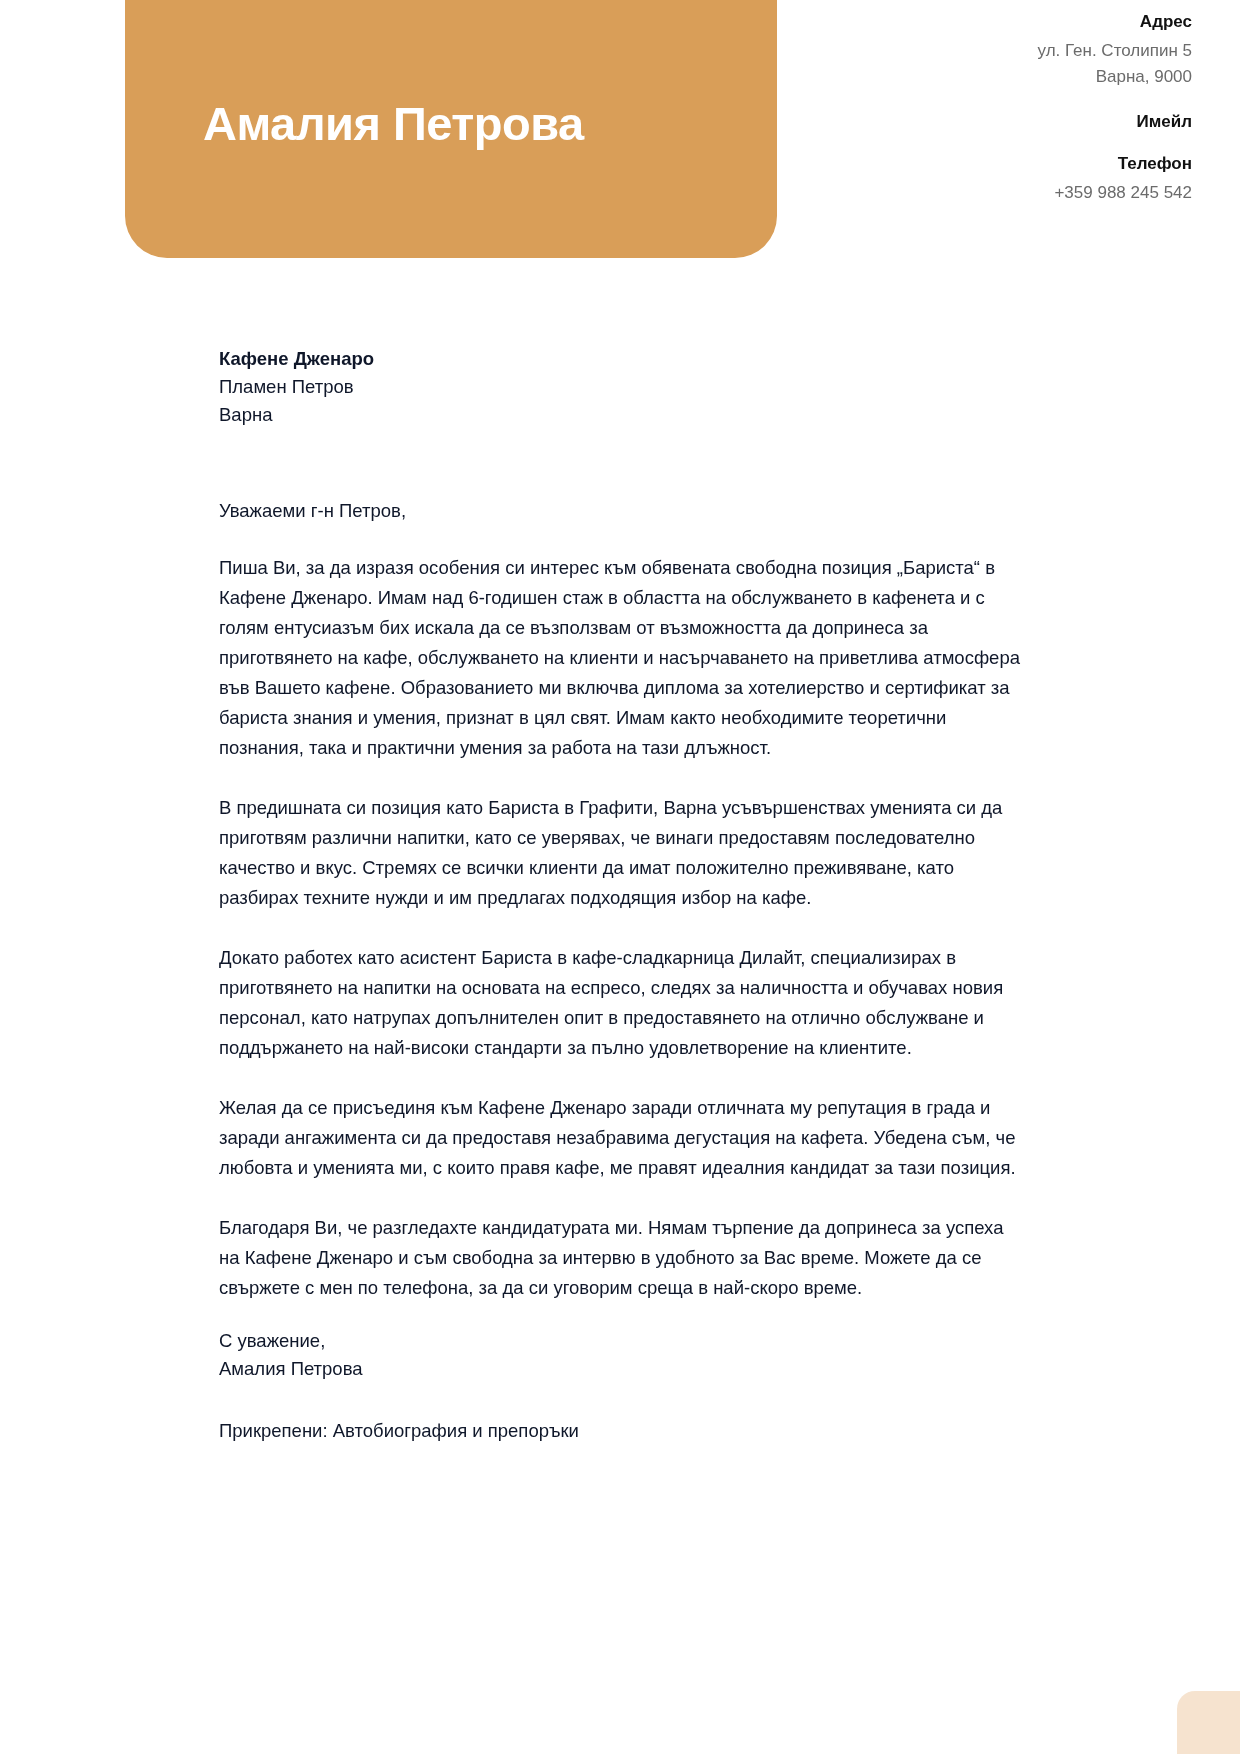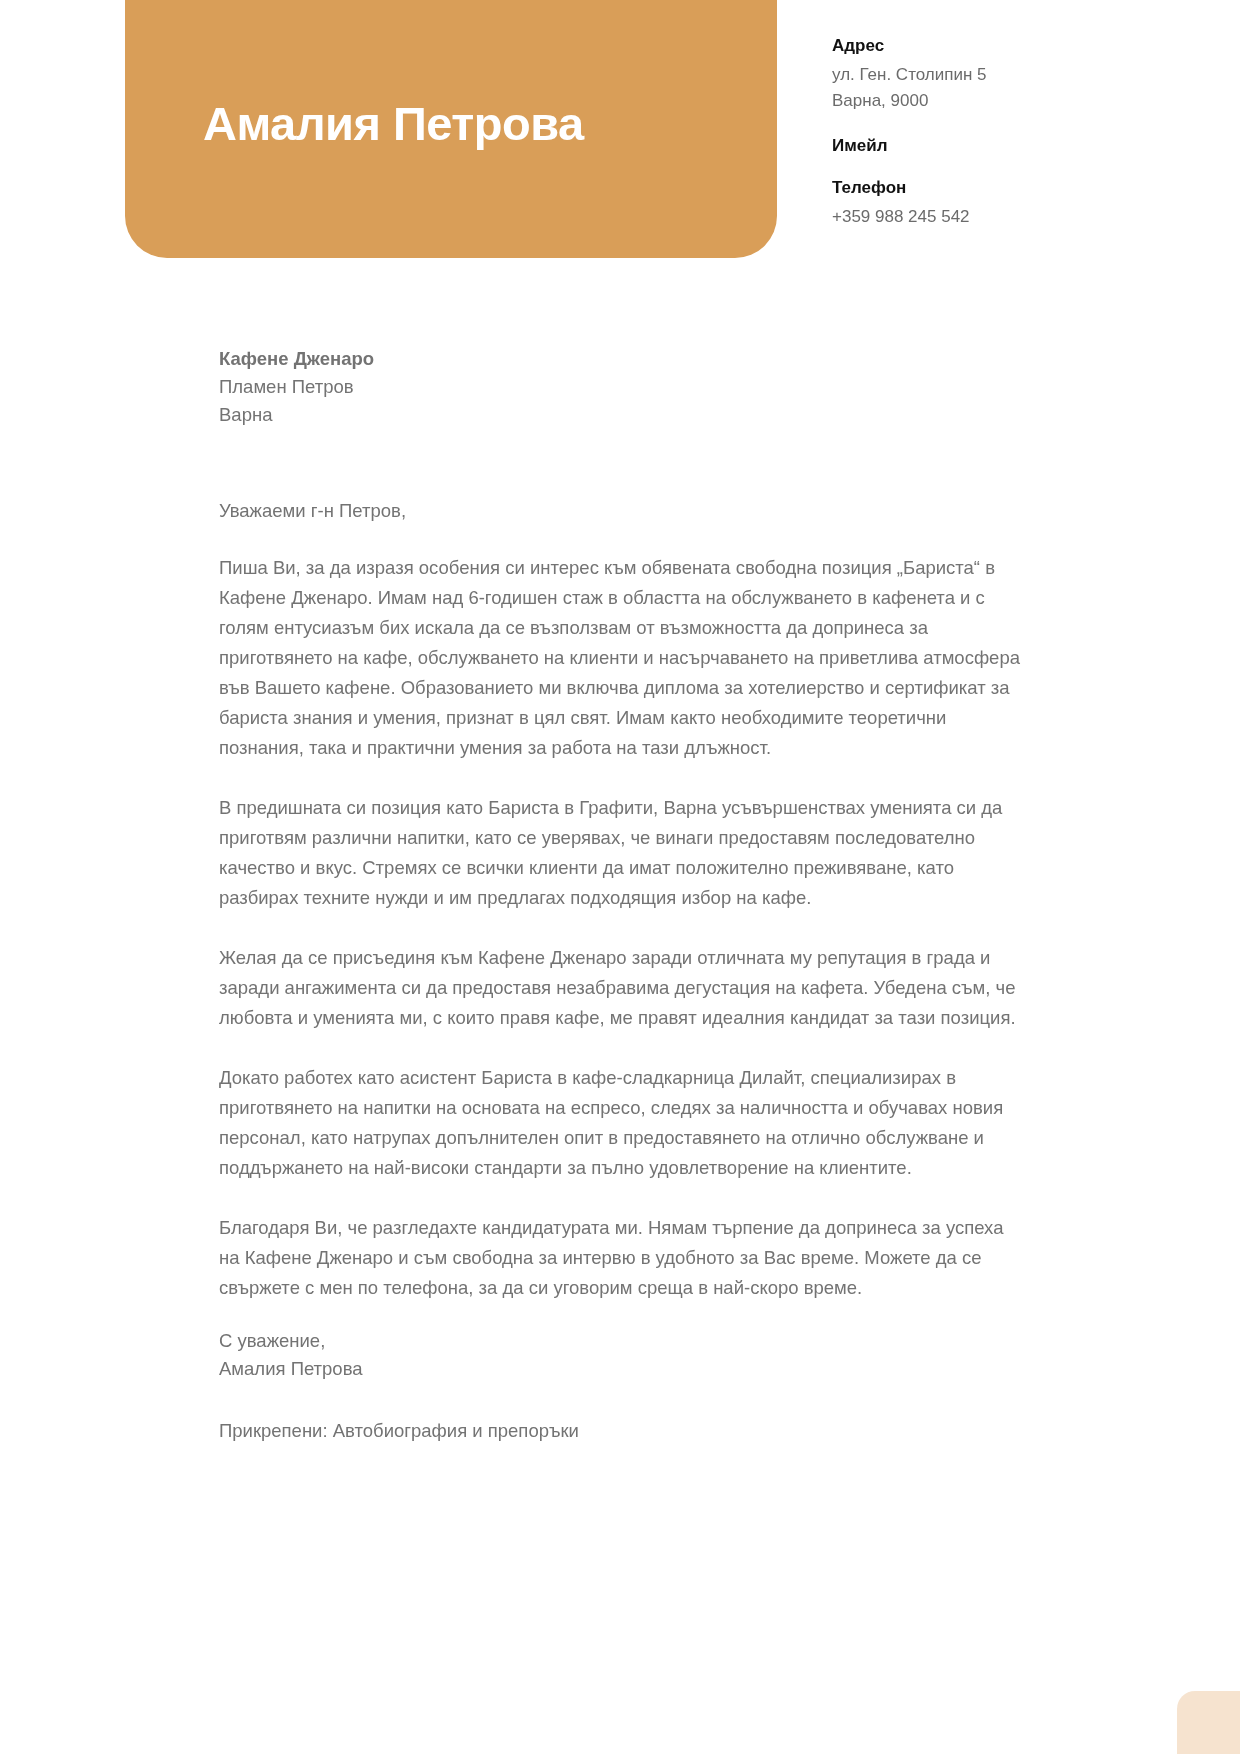--- a/index.html
+++ b/index.html
@@ -26,22 +26,23 @@
     font-size: 47px;
     font-weight: 700;
     letter-spacing: -0.5px;
     color: #ffffff;
     white-space: nowrap;
   }
 
   
   .contact {
     position: absolute;
-    left: 832px; top: 36px;
+    left: 832px; top: 12px;
     width: 360px;
+    text-align: right;
   }
   .contact-group { margin-bottom: 22px; }
   .contact-label {
     font-size: 17px;
     font-weight: 700;
     color: #111111;
     line-height: 20px;
     margin-bottom: 6px;
   }
   .contact-value {
@@ -50,21 +51,21 @@
     line-height: 26px;
   }
 
   
   .letter {
     position: absolute;
     left: 219px; top: 345px;
     width: 806px;
     font-size: 18.5px;
     line-height: 30px;
-    color: #737373;
+    color: #0f172a;
   }
   .recipient { line-height: 28px; margin-bottom: 68px; }
   .recipient-company { font-weight: 700; }
   .date-line { line-height: 28px; margin-bottom: 30px; }
   .salutation { line-height: 28px; margin-bottom: 28px; }
   .letter p.body-paragraph { margin-bottom: 30px; }
   .closing-block { line-height: 28px; margin-top: -6px; margin-bottom: 34px; }
   .attachments-line { line-height: 28px; }
 
   
@@ -104,22 +105,22 @@
     <div class="recipient-company">Кафене Дженаро</div>
     <div class="recipient-person">Пламен Петров</div>
     <div class="recipient-city">Варна</div>
   </div>
 
 
   <div class="salutation">Уважаеми г-н Петров,</div>
 
   <p class="body-paragraph">Пиша Ви, за да изразя особения си интерес към обявената свободна позиция „Бариста“ в Кафене Дженаро. Имам над 6-годишен стаж в областта на обслужването в кафенета и с голям ентусиазъм бих искала да се възползвам от възможността да допринеса за приготвянето на кафе, обслужването на клиенти и насърчаването на приветлива атмосфера във Вашето кафене. Образованието ми включва диплома за хотелиерство и сертификат за бариста знания и умения, признат в цял свят. Имам както необходимите теоретични познания, така и практични умения за работа на тази длъжност.</p>
   <p class="body-paragraph">В предишната си позиция като Бариста в Графити, Варна усъвършенствах уменията си да приготвям различни напитки, като се уверявах, че винаги предоставям последователно качество и вкус. Стремях се всички клиенти да имат положително преживяване, като разбирах техните нужди и им предлагах подходящия избор на кафе.</p>
+  <p class="body-paragraph">Докато работех като асистент Бариста в кафе-сладкарница Дилайт, специализирах в приготвянето на напитки на основата на еспресо, следях за наличността и обучавах новия персонал, като натрупах допълнителен опит в предоставянето на отлично обслужване и поддържането на най-високи стандарти за пълно удовлетворение на клиентите.</p>
   <p class="body-paragraph">Желая да се присъединя към Кафене Дженаро заради отличната му репутация в града и заради ангажимента си да предоставя незабравима дегустация на кафета. Убедена съм, че любовта и уменията ми, с които правя кафе, ме правят идеалния кандидат за тази позиция.</p>
-  <p class="body-paragraph">Докато работех като асистент Бариста в кафе-сладкарница Дилайт, специализирах в приготвянето на напитки на основата на еспресо, следях за наличността и обучавах новия персонал, като натрупах допълнителен опит в предоставянето на отлично обслужване и поддържането на най-високи стандарти за пълно удовлетворение на клиентите.</p>
   <p class="body-paragraph">Благодаря Ви, че разгледахте кандидатурата ми. Нямам търпение да допринеса за успеха на Кафене Дженаро и съм свободна за интервю в удобното за Вас време. Можете да се свържете с мен по телефона, за да си уговорим среща в най-скоро време.</p>
 
   <div class="closing-block">
     <div>С уважение,</div>
     <div>Амалия Петрова</div>
   </div>
 
   <div class="attachments-line">Прикрепени: Автобиография и препоръки</div>
 
 </div>

